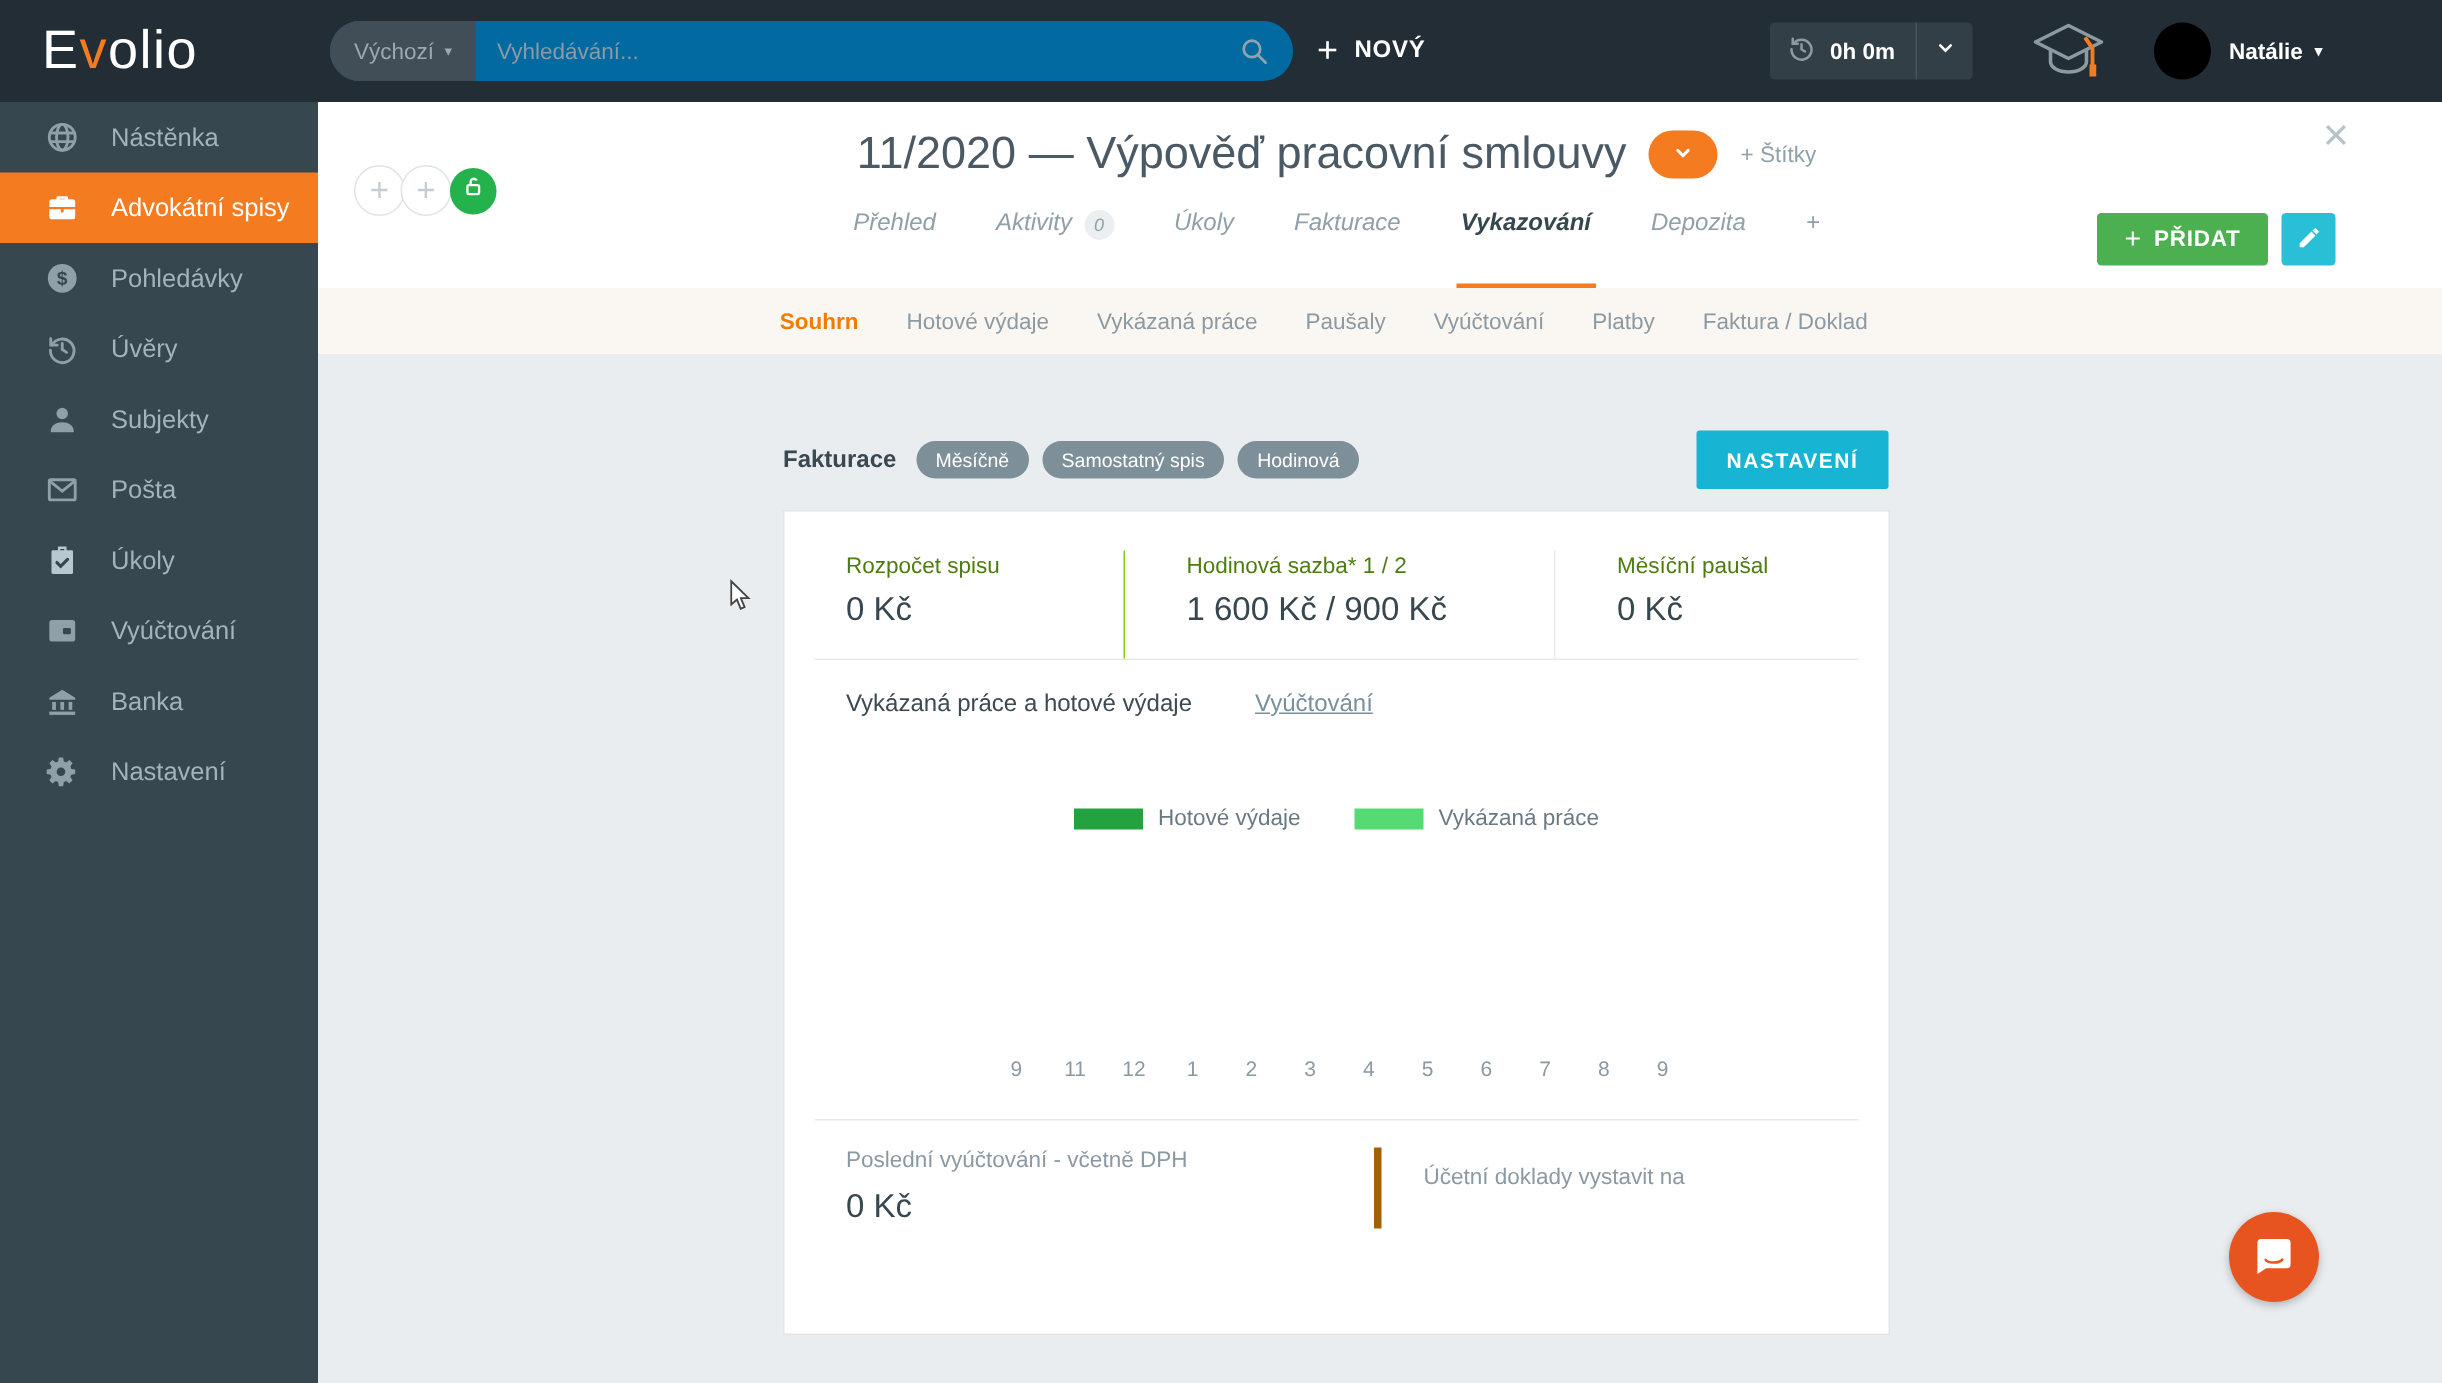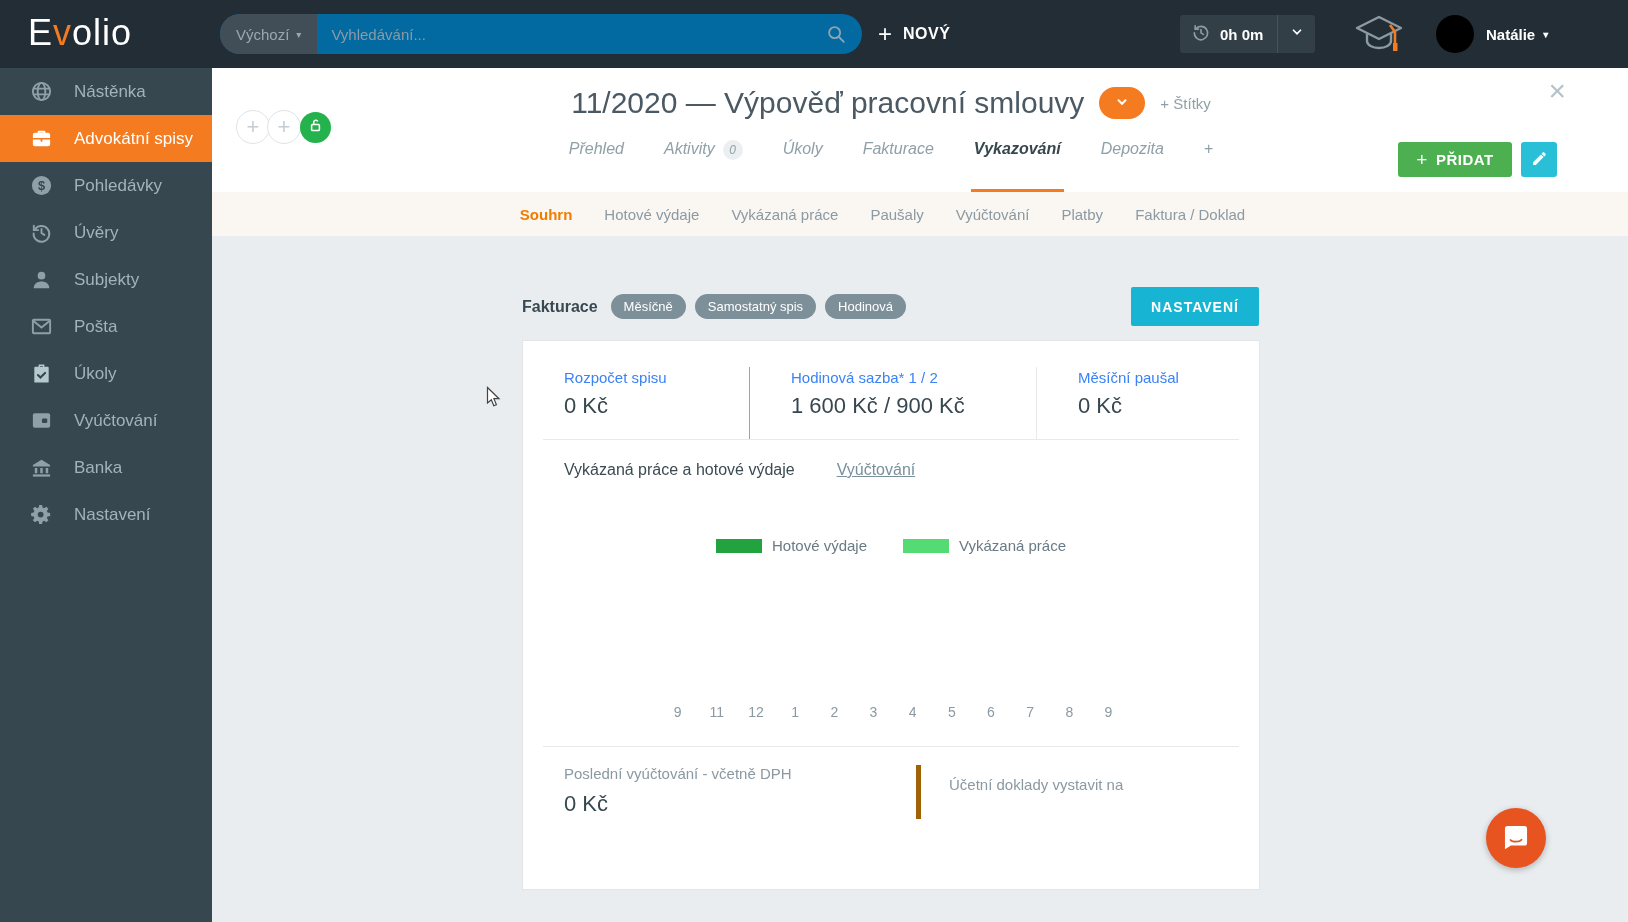--- a/index.html
+++ b/index.html
@@ -65,21 +65,21 @@
   .badge { background:#7d8f99; color:#fff; font-size:13px; padding:5px 13px; border-radius:13px; white-space:nowrap; }
   .settingsbtn { position:absolute; left:919px; top:219px; width:128px; height:39px; border:none; border-radius:2px; background:#17b4d4; color:#fff; font-size:14px; font-weight:700; letter-spacing:1px; cursor:pointer; font-family:inherit; }
 
   
   .card { position:absolute; left:310px; top:272px; width:738px; height:550px; background:#fff; border:1px solid #e2e6e9; }
   .stats { display:flex; padding-top:26px; }
   .stat { padding:2px 0 20px 41px; }
   .stat.c1 { width:226px; }
   .stat.c2 { width:287px; border-left:1px solid #84cc16; }
   .stat.c3 { flex:1; border-left:1px solid #e7eaec; }
-  .stat-label { font-size:15px; color:#3b82f6; margin-bottom:7px; white-space:nowrap; }
+  .stat-label { font-size:15px; color:#4d7c0f; margin-bottom:7px; white-space:nowrap; }
   .stat-value { font-size:22px; color:#37474f; white-space:nowrap; }
   .card hr { border:none; border-top:1px solid #e7eaec; margin:0 20px; }
   .workrow { display:flex; align-items:baseline; gap:42px; padding:21px 0 0 41px; }
   .work-title { font-size:16px; color:#3c4a52; }
   .work-link { font-size:16px; color:#78909c; text-decoration:underline; cursor:pointer; }
   .legend { display:flex; justify-content:center; gap:36px; margin-top:58px; }
   .legend-item { display:flex; align-items:center; gap:10px; font-size:15px; color:#6a7a84; }
   .sw { width:46px; height:14px; }
   .sw-dark { background:#23a33f; }
   .sw-light { background:#55db74; }

